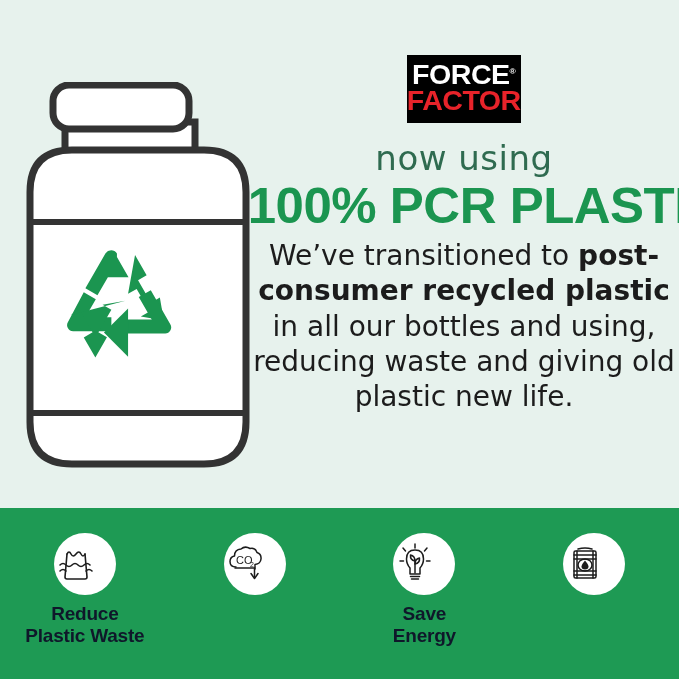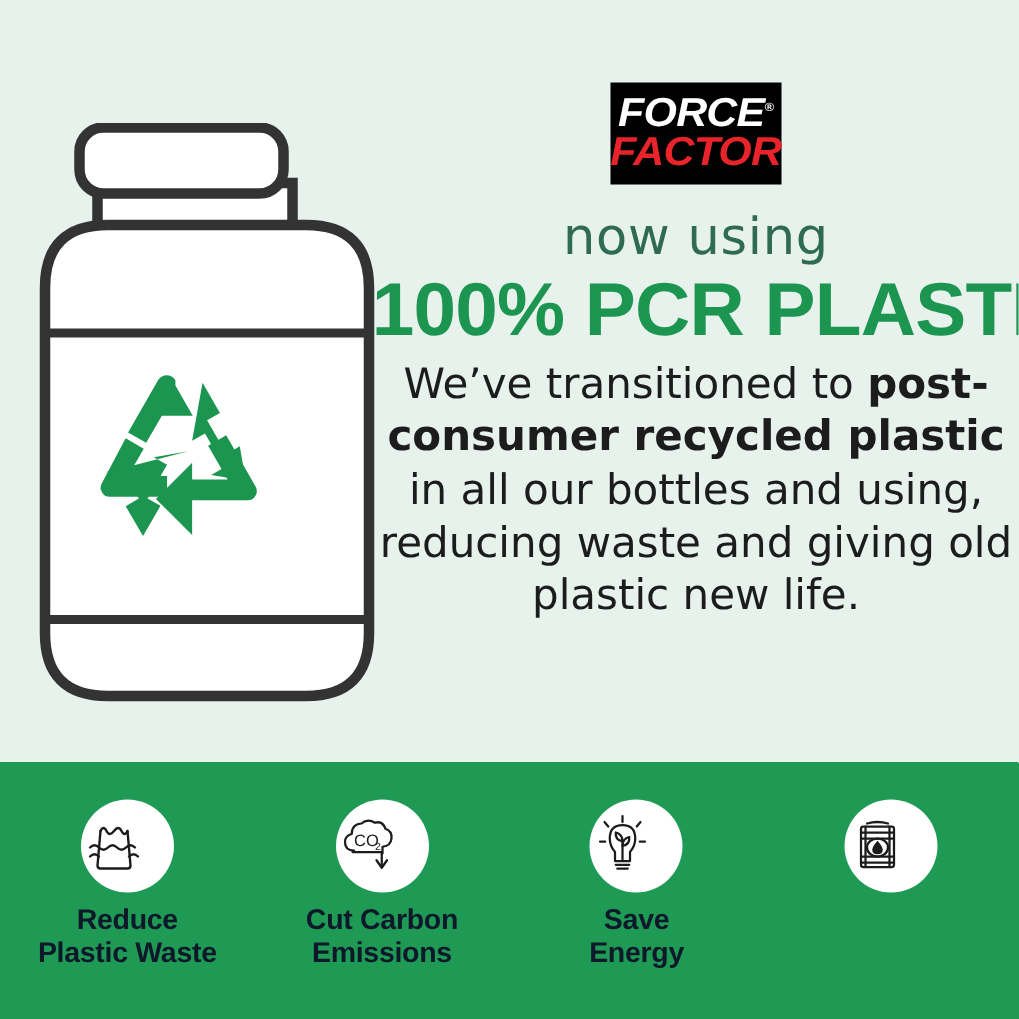--- a/index.html
+++ b/index.html
@@ -42,21 +42,20 @@
   .content-col {
     position: absolute;
     left: 252px;
     top: 55px;
     width: 424px;
     text-align: center;
   }
   .logo-wrap {
     display: flex;
     justify-content: center;
-    font-style: italic;
   }
   .logo-box {
     background: #000000;
     width: 114px;
     height: 68px;
     display: flex;
     flex-direction: column;
     align-items: center;
     justify-content: center;
     padding: 0 4px;
@@ -240,22 +239,20 @@
             <g fill="none" stroke="#1c1c1c" stroke-width="1.5" stroke-linecap="round" stroke-linejoin="round">
               <path d="M12 25 Q6 25 6 19.5 Q6 15 10.5 14 Q10.5 7.5 17 7 Q21 3.5 26 6.5 Q31 5 33 10.5 Q37.5 12 37 17 Q36.5 22 31 22.5 L31 27"></path>
               <text x="12" y="22" font-family="&quot;Liberation Sans&quot;, sans-serif" font-size="11" font-weight="400" fill="#1c1c1c" stroke="none">CO</text>
               <text x="26" y="24.5" font-family="&quot;Liberation Sans&quot;, sans-serif" font-size="7" font-weight="400" fill="#1c1c1c" stroke="none">2</text>
               <line x1="11" y1="26" x2="30" y2="26"></line>
               <path d="M30.5 26 L30.5 35"></path>
               <path d="M27 31.5 L30.5 36.5 L34 31.5"></path>
             </g>
           </svg>
         </div>
-        <div class="benefit-label">Cut Carbon
-Emissions</div>
       </div>
 
       <div class="benefit">
         <div class="benefit-circle">
           <svg width="44" height="44" viewBox="0 0 44 44">
             <g fill="none" stroke="#1c1c1c" stroke-width="1.5" stroke-linecap="round" stroke-linejoin="round">
               <path d="M22 8 Q30.5 8 30.5 17 Q30.5 22 27 26 L27 32 L17 32 L17 26 Q13.5 22 13.5 17 Q13.5 8 22 8"></path>
               <line x1="17.5" y1="34.5" x2="26.5" y2="34.5"></line>
               <line x1="18.5" y1="37" x2="25.5" y2="37"></line>
               <line x1="22" y1="2" x2="22" y2="6"></line>

